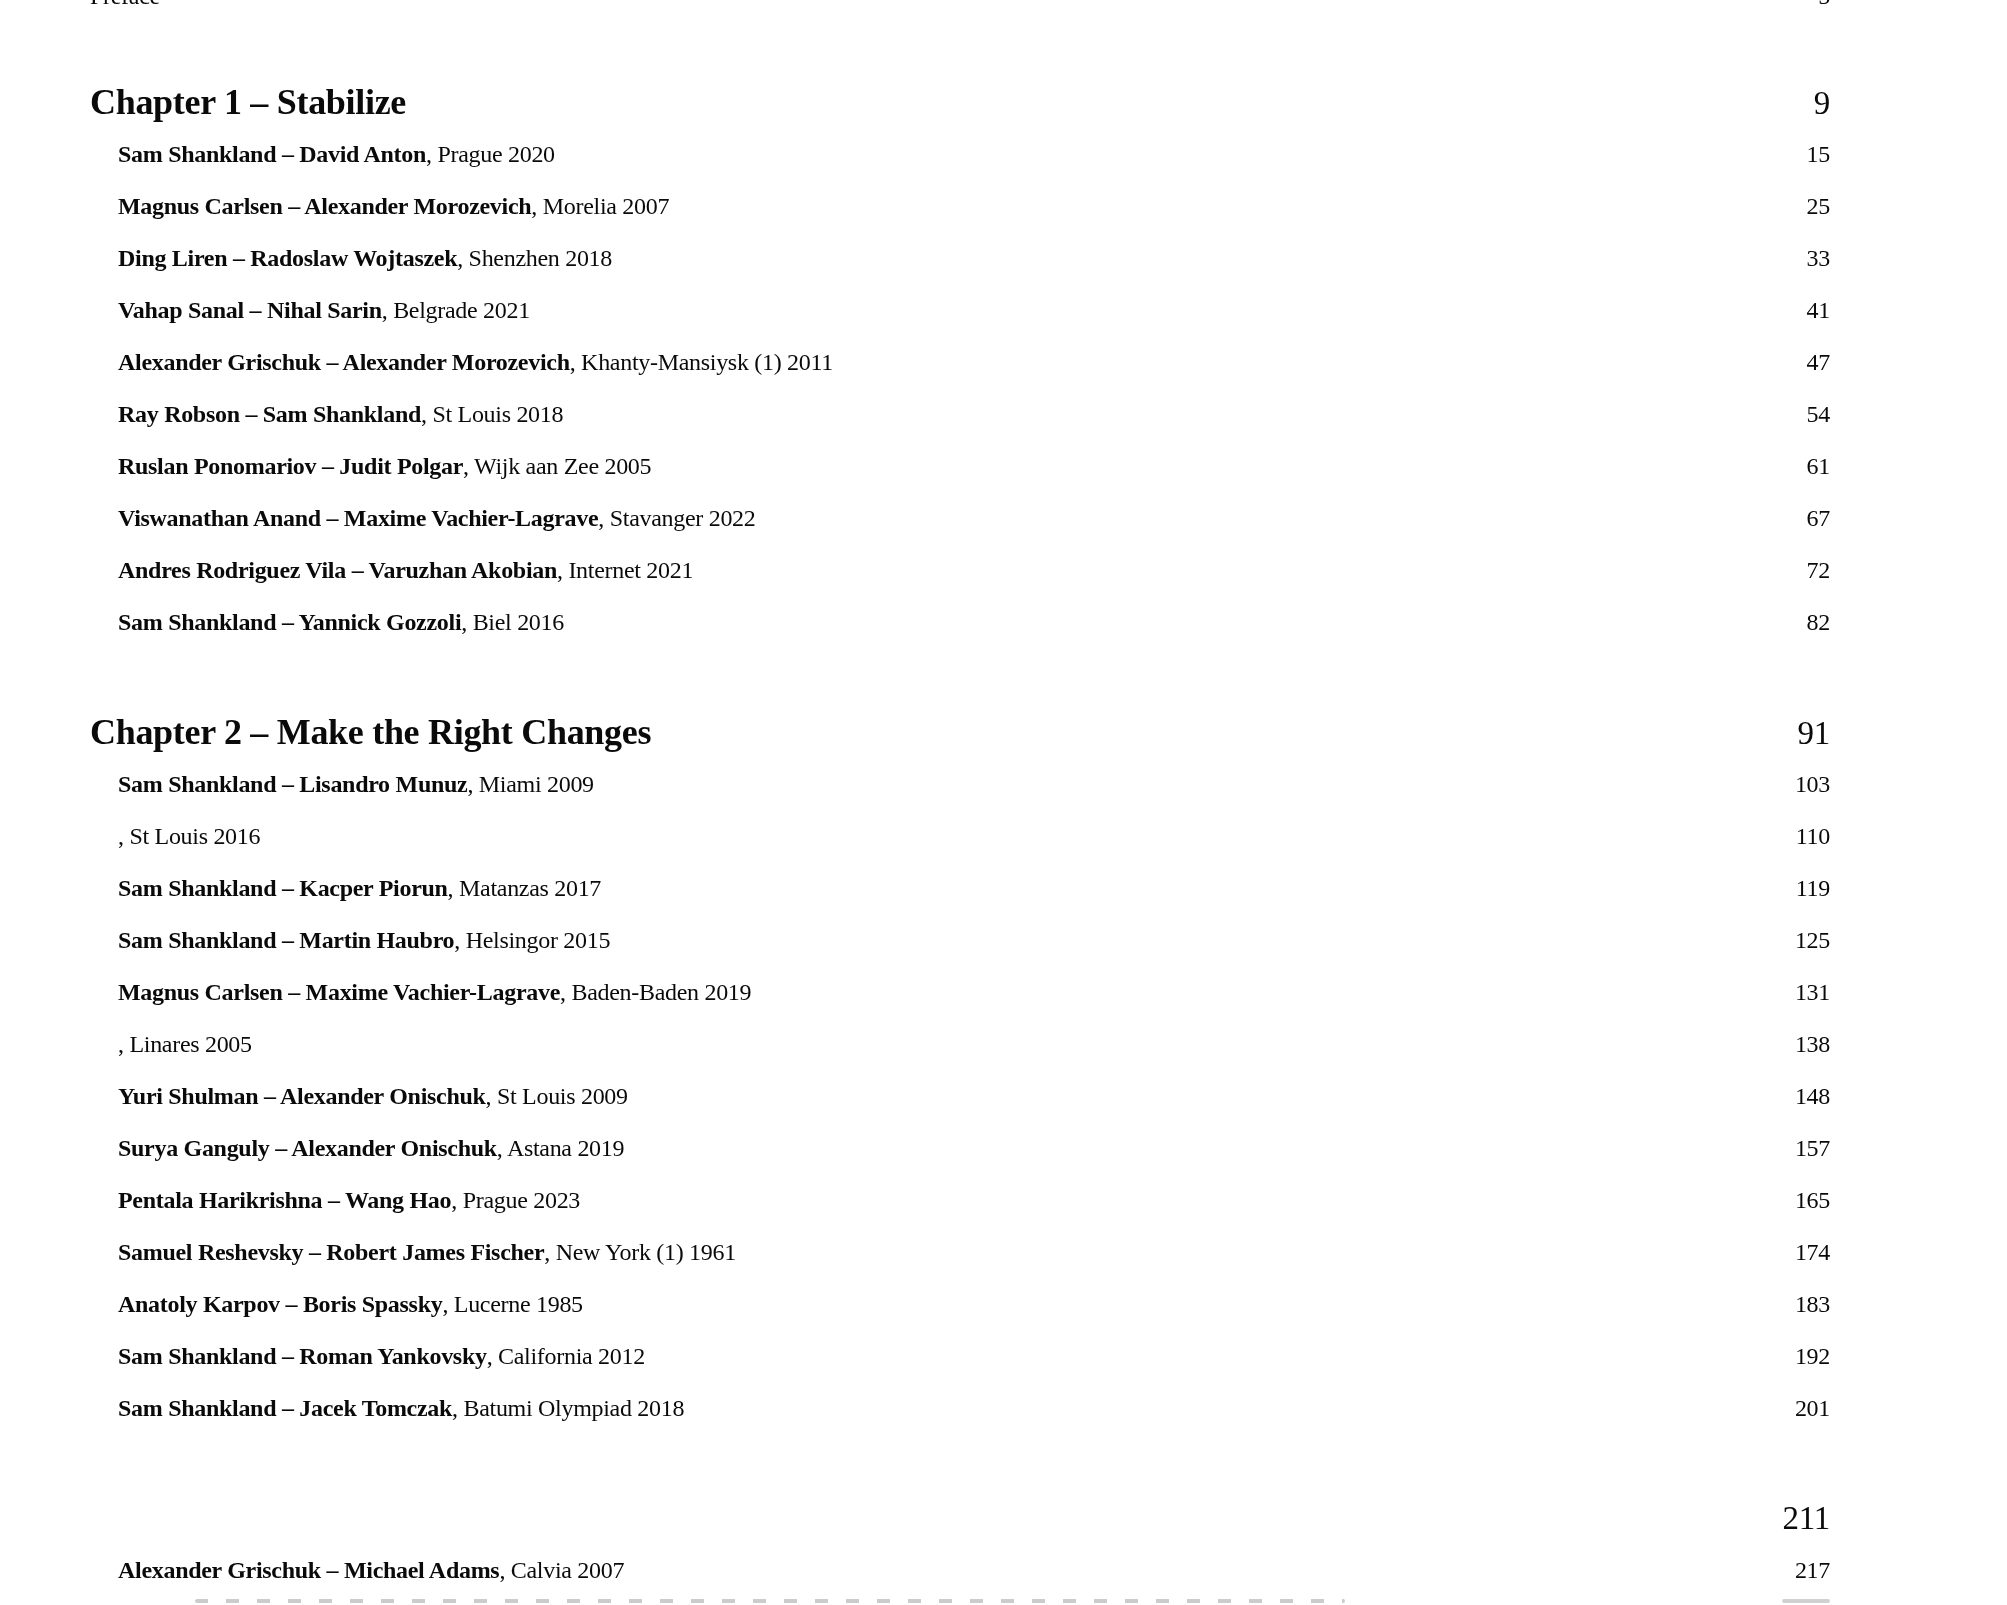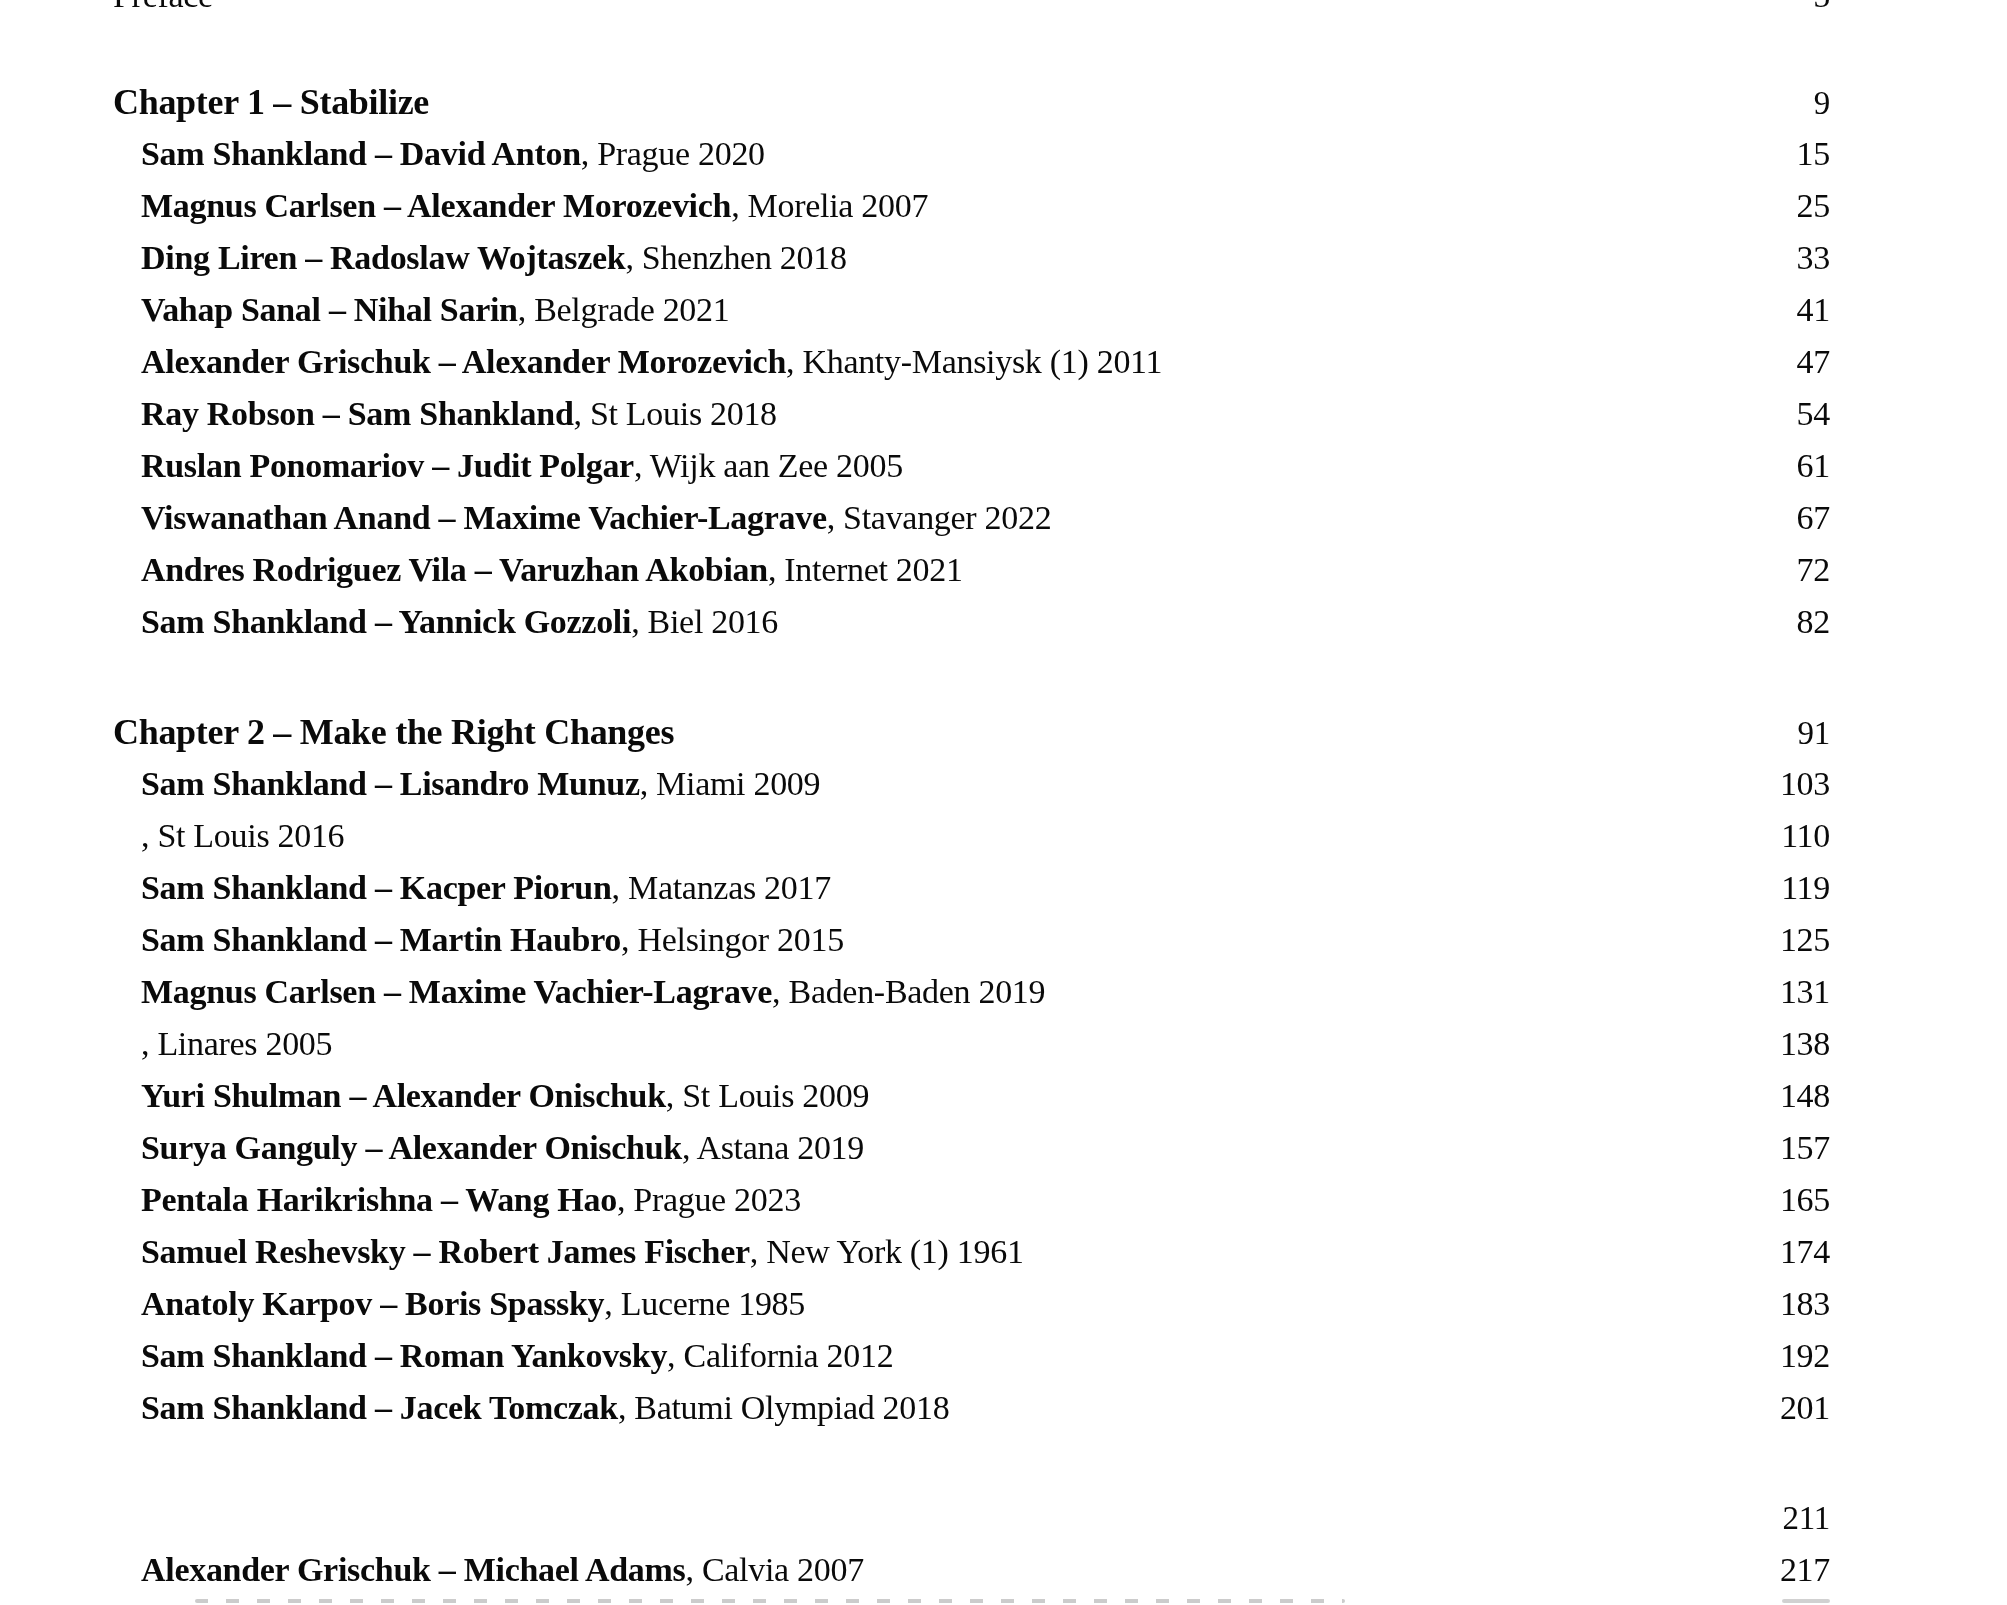--- a/index.html
+++ b/index.html
@@ -2,28 +2,28 @@
 <html><head>
 <meta charset="utf-8">
 <style>
   html,body{margin:0;padding:0;background:#ffffff;}
   body{
     width:2007px;height:1605px;overflow:hidden;
     font-family:"Liberation Serif","DejaVu Serif",serif;
     color:#0a0a0a;
   }
   .toc{
-    padding:0 177px 0 113px;
+    padding:0 177px 0 90px;
     letter-spacing:-0.3px;
   }
   .row{
     display:flex;
     align-items:baseline;
     height:52px;
-    font-size:34px;
+    font-size:24px;
     line-height:52px;
     white-space:nowrap;
   }
   .row .spacer{flex:1 1 auto;}
   .chapter-row{
     margin-top:58px;
     font-weight:bold;
     font-size:36px;
   }
   .chapter-row .pagenum{font-weight:normal;font-size:33px;}

